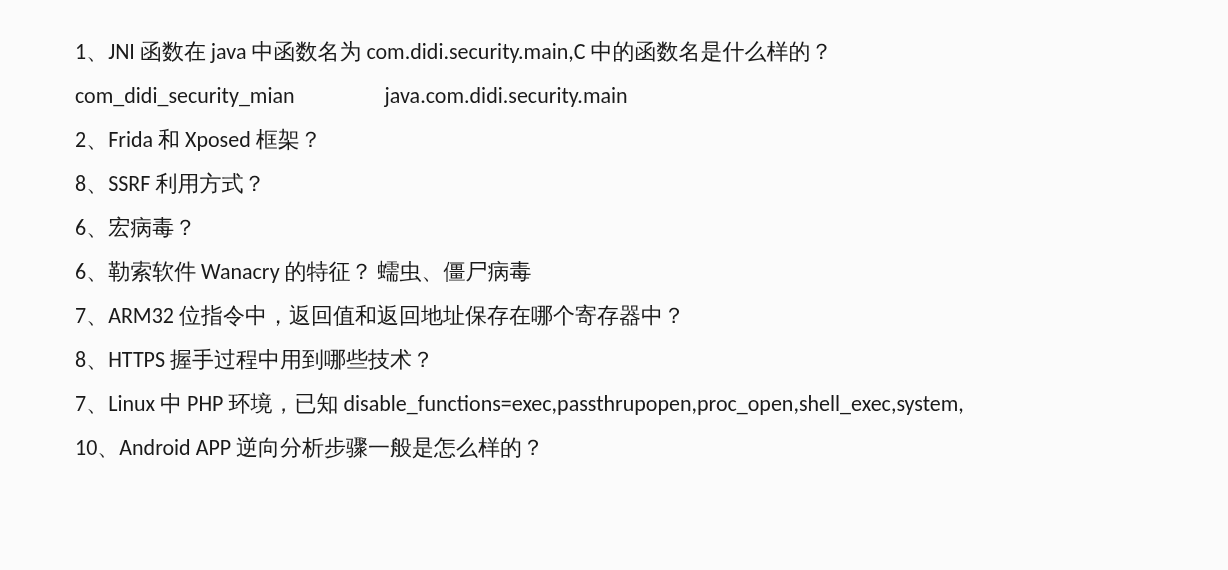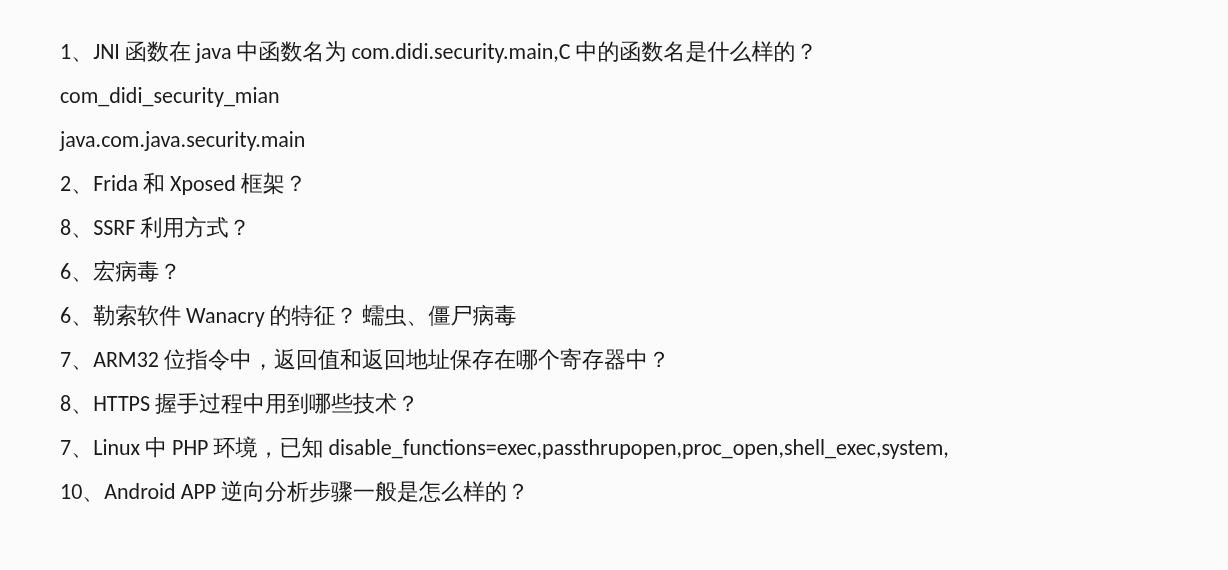--- a/index.html
+++ b/index.html
@@ -10,40 +10,40 @@
     body {
       background: #fbfbfb;
       font-family: "Calibri", "Microsoft YaHei", "微软雅黑", Arial, sans-serif;
       font-size: 22px;
       color: #1a1a1a;
       padding: 30px 60px;
       line-height: 2.0;
     }
     .content {
       max-width: 1108px;
+      margin-left: 15px;
     }
     .line {
       display: block;
     }
     .answer-line {
       display: flex;
-      flex-direction: column;
     }
     .answer-a {
       margin-right: 90px;
     }
   </style>
 </head>
 <body>
 
 <div class="content">
   <span class="line">1、JNI 函数在 java 中函数名为 com.didi.security.main,C 中的函数名是什么样的？</span>
   <span class="line answer-line">
     <span class="answer-a">com_didi_security_mian</span>
-    <span>java.com.java.security.main</span>
+    <span>java.com.didi.security.main</span>
   </span>
   <span class="line">2、Frida 和 Xposed 框架？</span>
   <span class="line">8、SSRF 利用方式？</span>
   <span class="line">6、宏病毒？</span>
   <span class="line">6、勒索软件 Wanacry 的特征？    蠕虫、僵尸病毒</span>
   <span class="line">7、ARM32 位指令中，返回值和返回地址保存在哪个寄存器中？</span>
   <span class="line">8、HTTPS 握手过程中用到哪些技术？</span>
   <span class="line">7、Linux 中 PHP 环境，已知 disable_functions=exec,passthrupopen,proc_open,shell_exec,system,</span>
   <span class="line">10、Android APP 逆向分析步骤一般是怎么样的？</span>
 </div>

